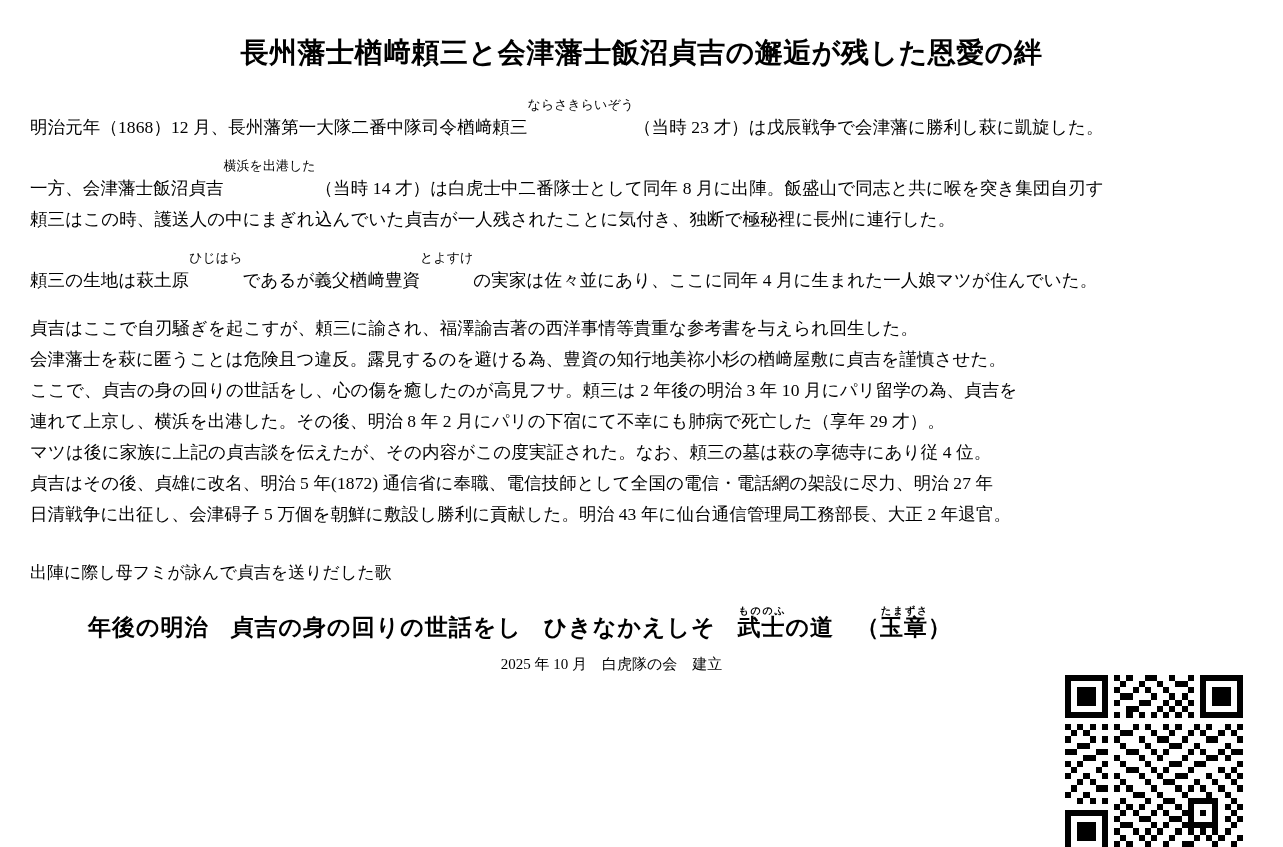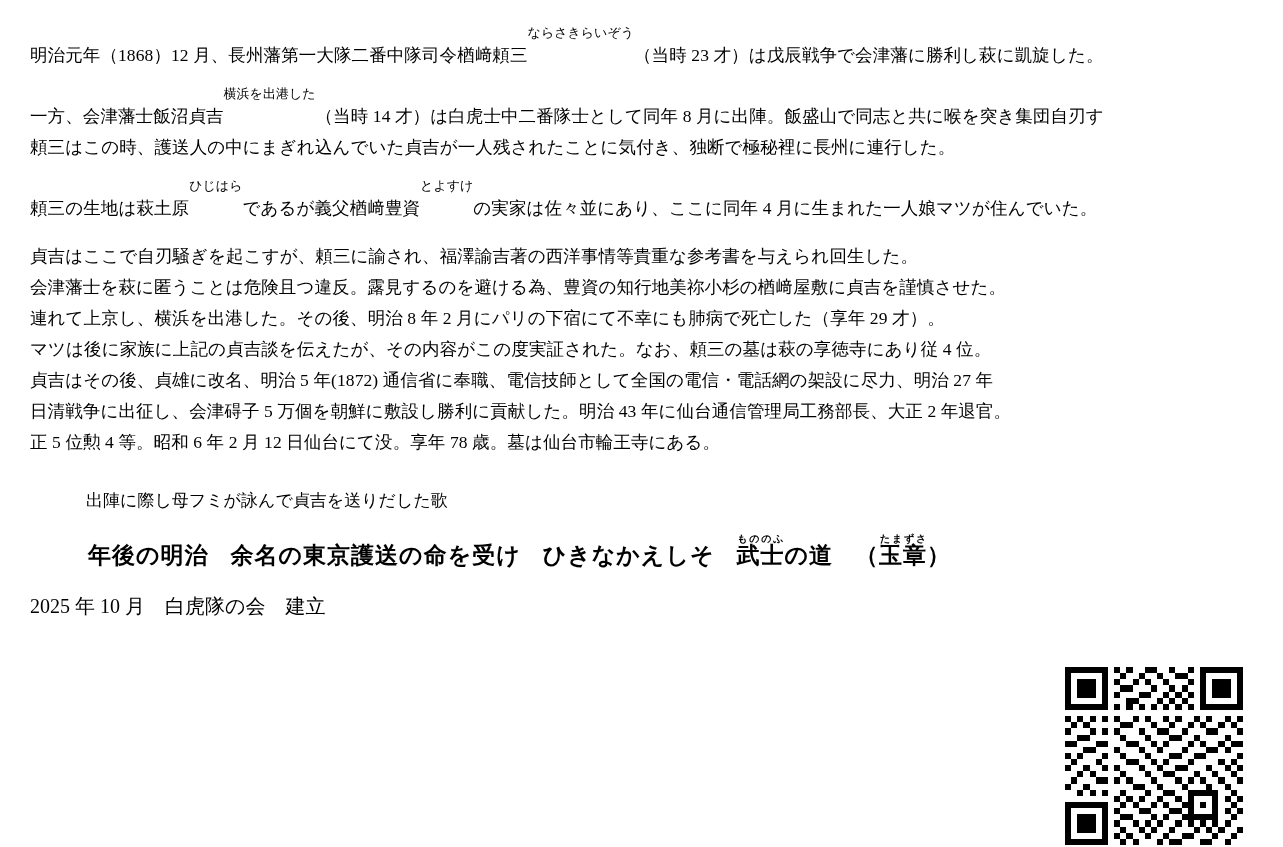--- a/index.html
+++ b/index.html
@@ -51,61 +51,61 @@
     ruby-position: over;
   }
   rt {
     font-size: 13px;
     line-height: 1;
     letter-spacing: 0;
     font-family: "Liberation Sans", sans-serif;
   }
   .song-label {
     margin-top: 30px;
-    margin-left: 56px;
     font-size: 17px;
   }
   .song {
     margin-top: 22px;
     margin-left: 58px;
     font-size: 23px;
     font-weight: bold;
     letter-spacing: 1px;
   }
   .song .sp {
     display: inline-block;
     width: 22px;
   }
   .song rt {
     font-size: 10px;
     font-weight: bold;
   }
   .footer {
-    margin-top: 22px;
-    text-align: left;
-    font-size: 20px;
+    margin-top: 12px;
+    text-align: center;
+    font-size: 15px;
     padding-right: 60px;
   }
   .qr {
     position: absolute;
     right: 40px;
     bottom: 28px;
     width: 178px;
     height: 178px;
     background: #ffffff;
   }
   .qr svg {
     display: block;
   }
 </style>
 </head>
 <body>
 
 <div class="page">
 
+  <h1 class="title">長州藩士楢﨑頼三と会津藩士飯沼貞吉の邂逅が残した恩愛の絆</h1>
 
   <div class="body-text">
 
     <div class="para">
       <div class="line">
         明治元年（1868）12 月、長州藩第一大隊二番中隊司令楢﨑頼三<ruby><rt>ならさきらいぞう</rt></ruby>（当時 23 才）は戊辰戦争で会津藩に勝利し萩に凱旋した。
       </div>
     </div>
 
     <div class="gap"></div>
@@ -123,33 +123,33 @@
       <div class="line">
         頼三の生地は萩土原<ruby><rt>ひじはら</rt></ruby>であるが義父楢﨑豊資<ruby><rt>とよすけ</rt></ruby>の実家は佐々並にあり、ここに同年 4 月に生まれた一人娘マツが住んでいた。
       </div>
     </div>
 
     <div class="gap"></div>
 
     <div class="para">
       <div class="line">貞吉はここで自刃騒ぎを起こすが、頼三に諭され、福澤諭吉著の西洋事情等貴重な参考書を与えられ回生した。</div>
       <div class="line">会津藩士を萩に匿うことは危険且つ違反。露見するのを避ける為、豊資の知行地美祢小杉の楢﨑屋敷に貞吉を謹慎させた。</div>
+      <div class="line">ここで、貞吉の身の回りの世話をし、心の傷を癒したのが高見フサ。頼三は 2 年後の明治 3 年 10 月にパリ留学の為、貞吉を</div>
       <div class="line">連れて上京し、横浜を出港した。その後、明治 8 年 2 月にパリの下宿にて不幸にも肺病で死亡した（享年 29 才）。</div>
       <div class="line">マツは後に家族に上記の貞吉談を伝えたが、その内容がこの度実証された。なお、頼三の墓は萩の享徳寺にあり従 4 位。</div>
       <div class="line">貞吉はその後、貞雄に改名、明治 5 年(1872) 通信省に奉職、電信技師として全国の電信・電話網の架設に尽力、明治 27 年</div>
       <div class="line">日清戦争に出征し、会津碍子 5 万個を朝鮮に敷設し勝利に貢献した。明治 43 年に仙台通信管理局工務部長、大正 2 年退官。</div>
-      <div class="line">正 5 位勲 4 等。昭和 6 年 2 月 12 日仙台にて没。享年 78 歳。墓は仙台市輪王寺にある。</div>
     </div>
 
   </div>
 
   <div class="song-label">出陣に際し母フミが詠んで貞吉を送りだした歌</div>
 
   <div class="song">
-    <span>年後の明治</span><span class="sp"></span><span>余名の東京護送の命を受け</span><span class="sp"></span><span>ひきなかえしそ</span><span class="sp"></span><ruby><span>武士</span><rt>もののふ</rt></ruby><span>の道</span><span class="sp"></span><span>（</span><ruby><span>玉章</span><rt>たまずさ</rt></ruby><span>）</span>
+    <span>年後の明治</span><span class="sp"></span><span>貞吉の身の回りの世話をし</span><span class="sp"></span><span>ひきなかえしそ</span><span class="sp"></span><ruby><span>武士</span><rt>もののふ</rt></ruby><span>の道</span><span class="sp"></span><span>（</span><ruby><span>玉章</span><rt>たまずさ</rt></ruby><span>）</span>
   </div>
 
   <div class="footer">2025 年 10 月　白虎隊の会　建立</div>
 
   <div class="qr">
     <svg width="178" height="178" viewBox="0 0 29 29" shape-rendering="crispEdges">
       <rect width="29" height="29" fill="#ffffff"></rect>
       <g fill="#000000">
 
         <rect x="0" y="0" width="7" height="1"></rect>

